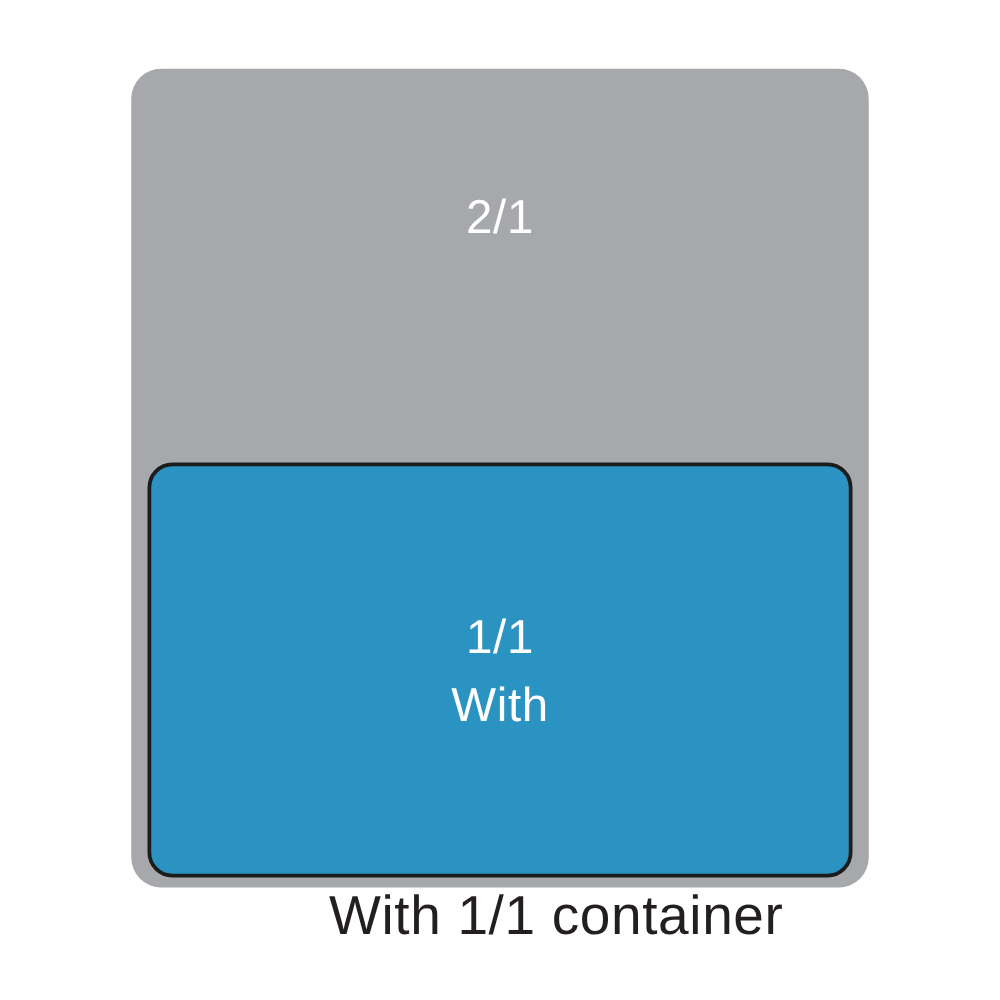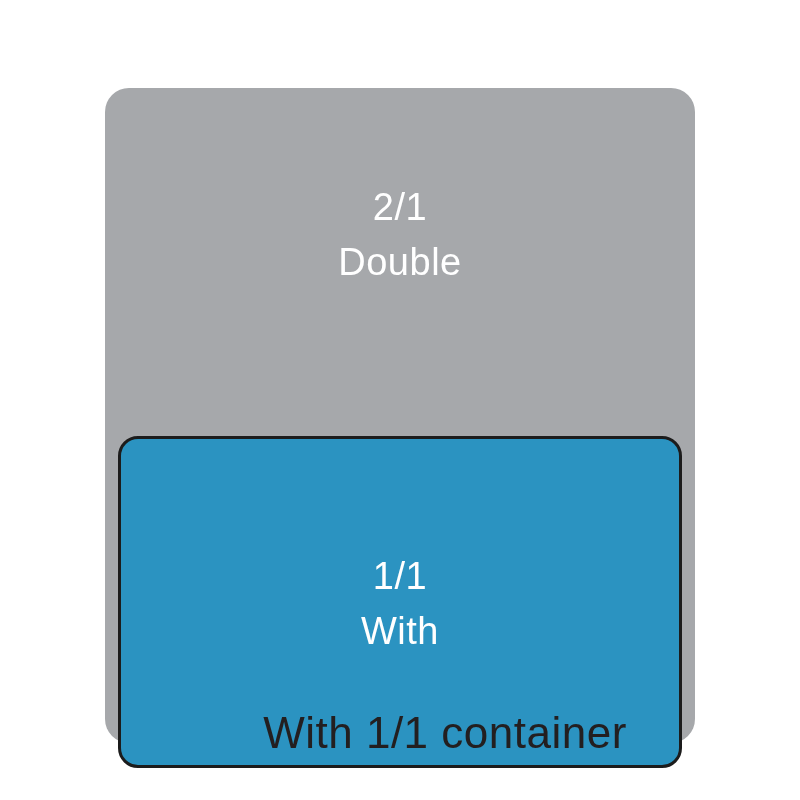--- a/index.html
+++ b/index.html
@@ -11,21 +11,20 @@
   .canvas {
     position: relative;
     width: 800px;
     height: 800px;
     background: var(--background, #ffffff);
     overflow: hidden;
   }
   .pan {
     position: absolute;
     box-sizing: border-box;
-    margin-top: 33px;
   }
   .pan.double {
     left: 105px;
     top: 55px;
     width: 590px;
     height: 655px;
     background: var(--double-pan, #a6a8ab);
     border-radius: 24px;
   }
   .pan.full {
@@ -70,21 +69,20 @@
   }
 </style>
 </head>
 <body>
 
 <div class="canvas">
 
   <div class="pan double">
     <div class="pan-label">
       <div>2/1</div>
-      <div>Double</div>
     </div>
 
     <div class="pan full">
       <div class="pan-label">
         <div>1/1</div>
         <div>With</div>
       </div>
     </div>
   </div>
 

